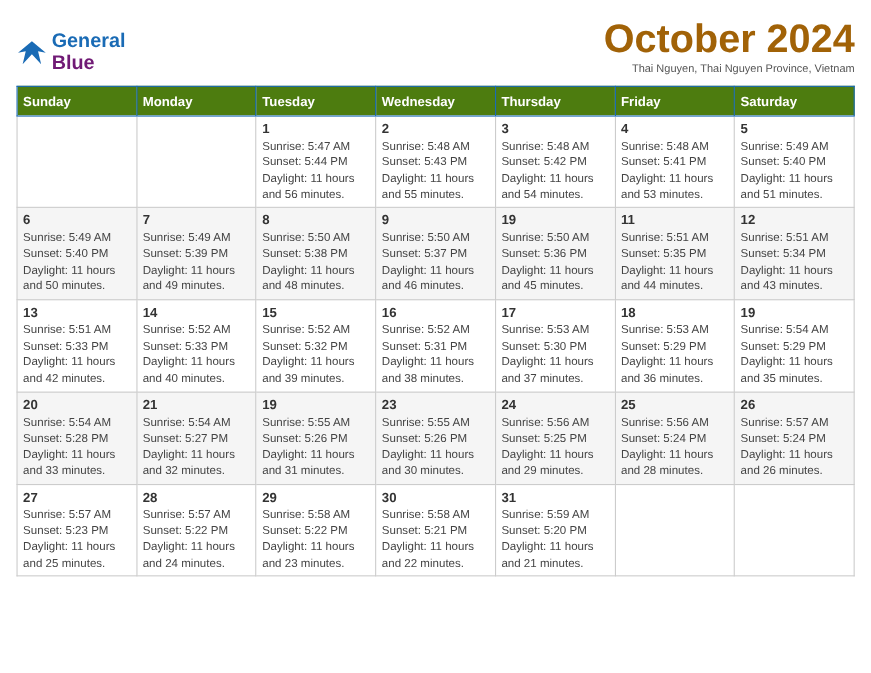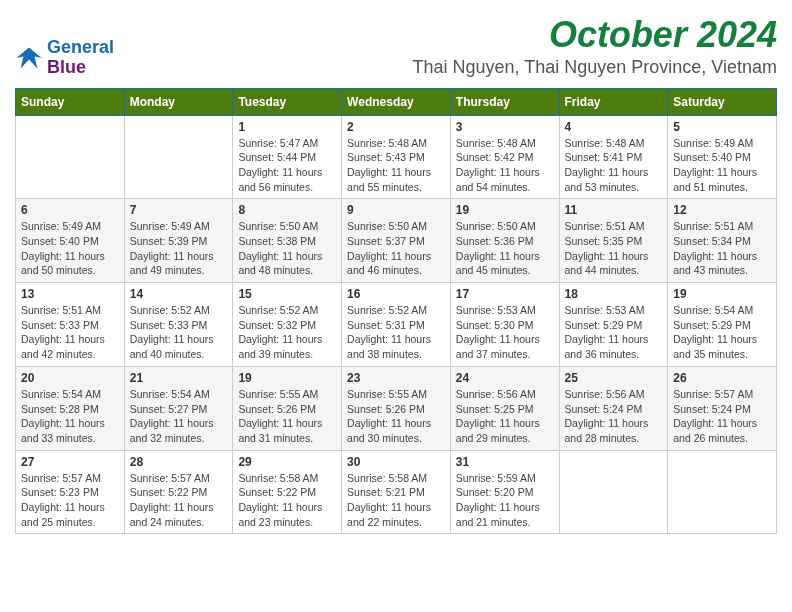--- a/index.html
+++ b/index.html
@@ -33,26 +33,25 @@
     .logo-bird {
       width: 28px;
       height: 28px;
     }
     .title-section {
       text-align: right;
     }
     .month-title {
       font-size: 36px;
       font-weight: bold;
-      color: #15803d;
+      color: #a16207;
       line-height: 1.1;
-      font-style: italic;
     }
     .subtitle {
-      font-size: 18px;
+      font-size: 10px;
       color: #555;
       margin-top: 2px;
       margin-left: 32px;
     }
     .calendar-table {
       width: 100%;
       border-collapse: collapse;
       font-size: 11px;
     }
     .calendar-table th {

